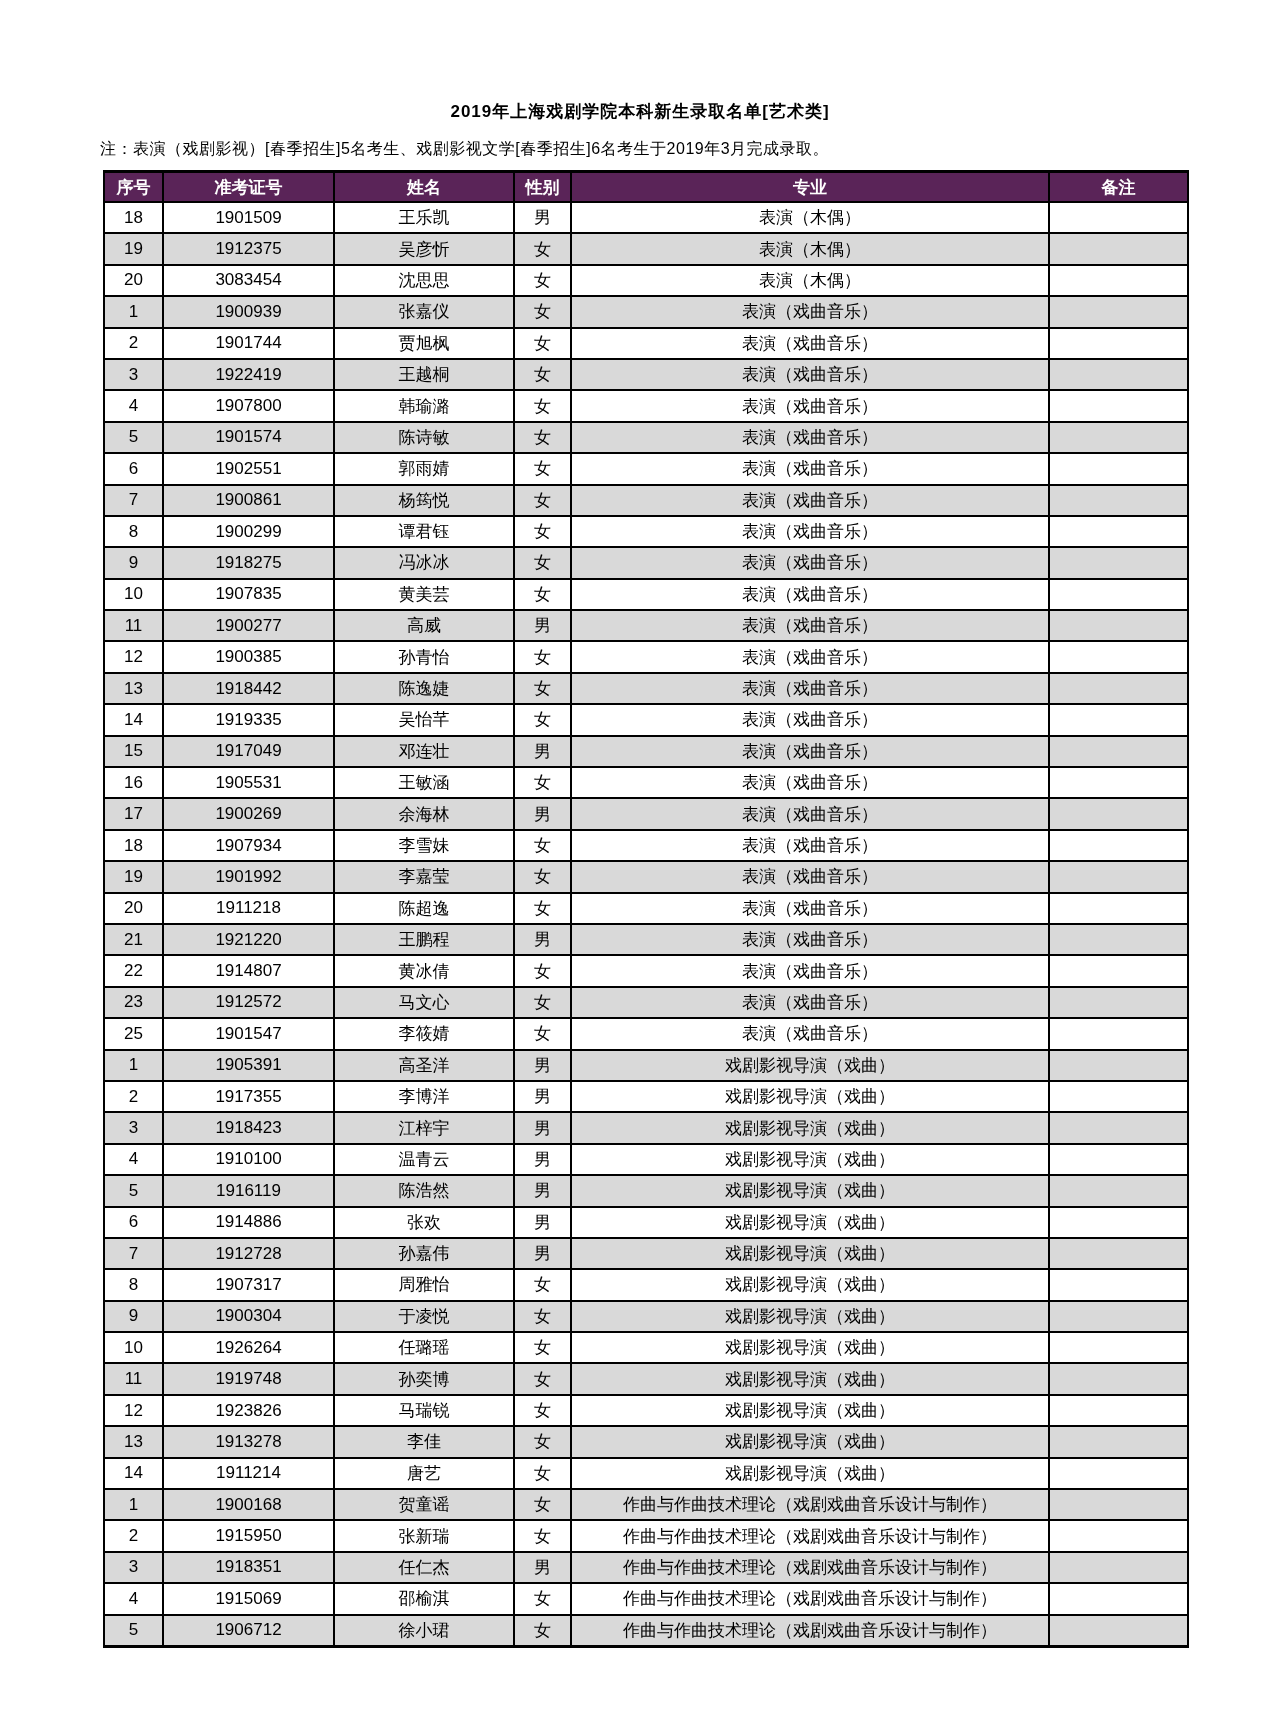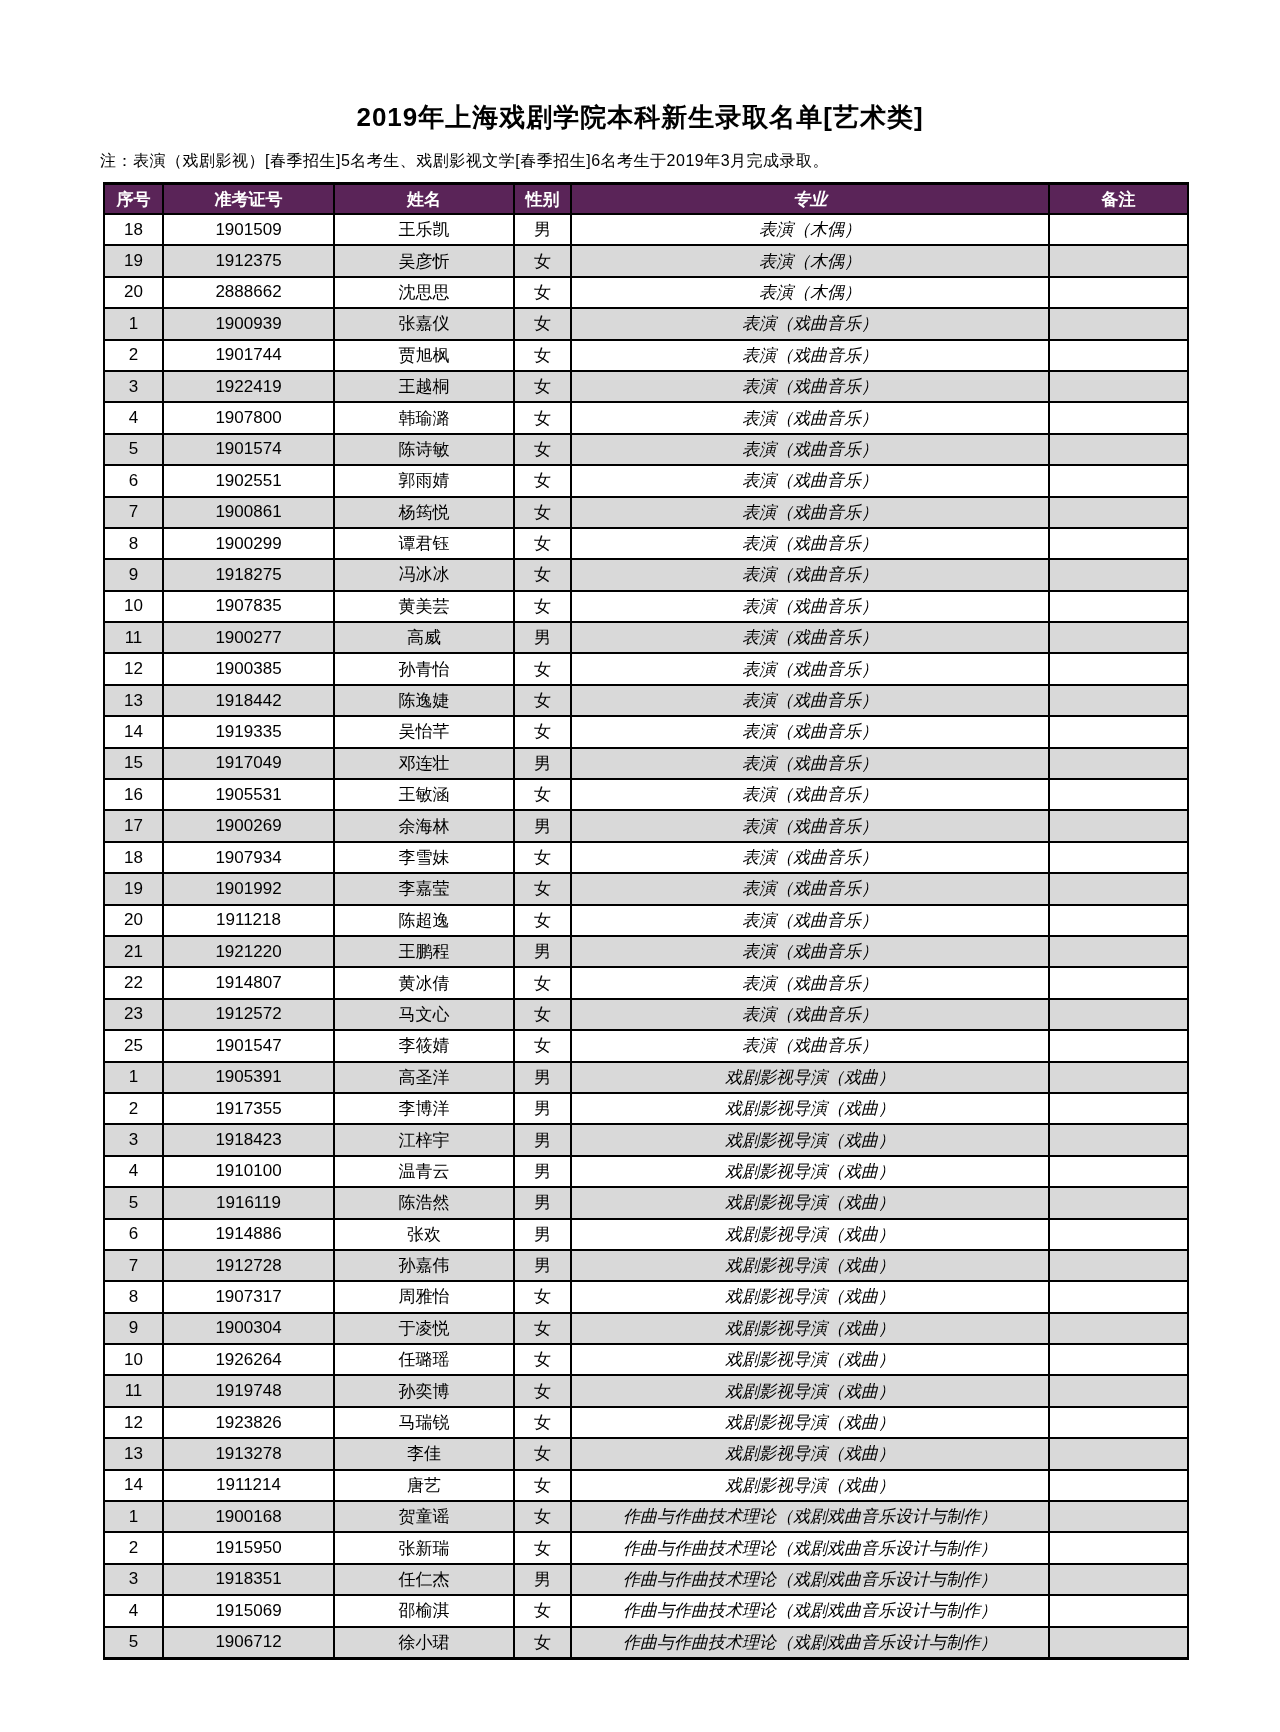--- a/index.html
+++ b/index.html
@@ -18,21 +18,21 @@
   }
   .page {
     width: 1280px;
     height: 1732px;
     position: relative;
     overflow: hidden;
   }
   .doc-title {
     padding-top: 100px;
     text-align: center;
-    font-size: 26px;
+    font-size: 17px;
     font-weight: bold;
     letter-spacing: 1px;
   }
   .doc-note {
     margin: 16px 0 10px 100px;
     font-size: 16px;
     letter-spacing: 0.5px;
   }
   table.admission {
     border-collapse: collapse;
@@ -64,21 +64,21 @@
   table.admission tbody tr:nth-child(even) td {
     background: var(--stripe);
   }
   table.admission tbody tr:last-child td {
     border-bottom-width: 3px;
   }
   .col0 { width: 55px; }
   .col1 { width: 167px; font-size: 18px; }
   .col2 { width: 176px; }
   .col3 { width: 53px; margin-top: 48px; }
-  .col4 { width: 474px; font-style: italic; }
+  .col4 { width: 474px; }
   .col5 { width: 135px; }
 </style>
 </head>
 <body>
 
 <div class="page">
   <div class="doc-title">2019年上海戏剧学院本科新生录取名单[艺术类]</div>
 
   <div class="doc-note">注：表演（戏剧影视）[春季招生]5名考生、戏剧影视文学[春季招生]6名考生于2019年3月完成录取。</div>
 
@@ -105,21 +105,21 @@
         <tr>
           <td class="col0">19</td>
           <td class="col1">1912375</td>
           <td class="col2">吴彦忻</td>
           <td class="col3">女</td>
           <td class="col4">表演（木偶）</td>
           <td class="col5"></td>
         </tr>
         <tr>
           <td class="col0">20</td>
-          <td class="col1">2888662</td>
+          <td class="col1">3083454</td>
           <td class="col2">沈思思</td>
           <td class="col3">女</td>
           <td class="col4">表演（木偶）</td>
           <td class="col5"></td>
         </tr>
         <tr>
           <td class="col0">1</td>
           <td class="col1">1900939</td>
           <td class="col2">张嘉仪</td>
           <td class="col3">女</td>

